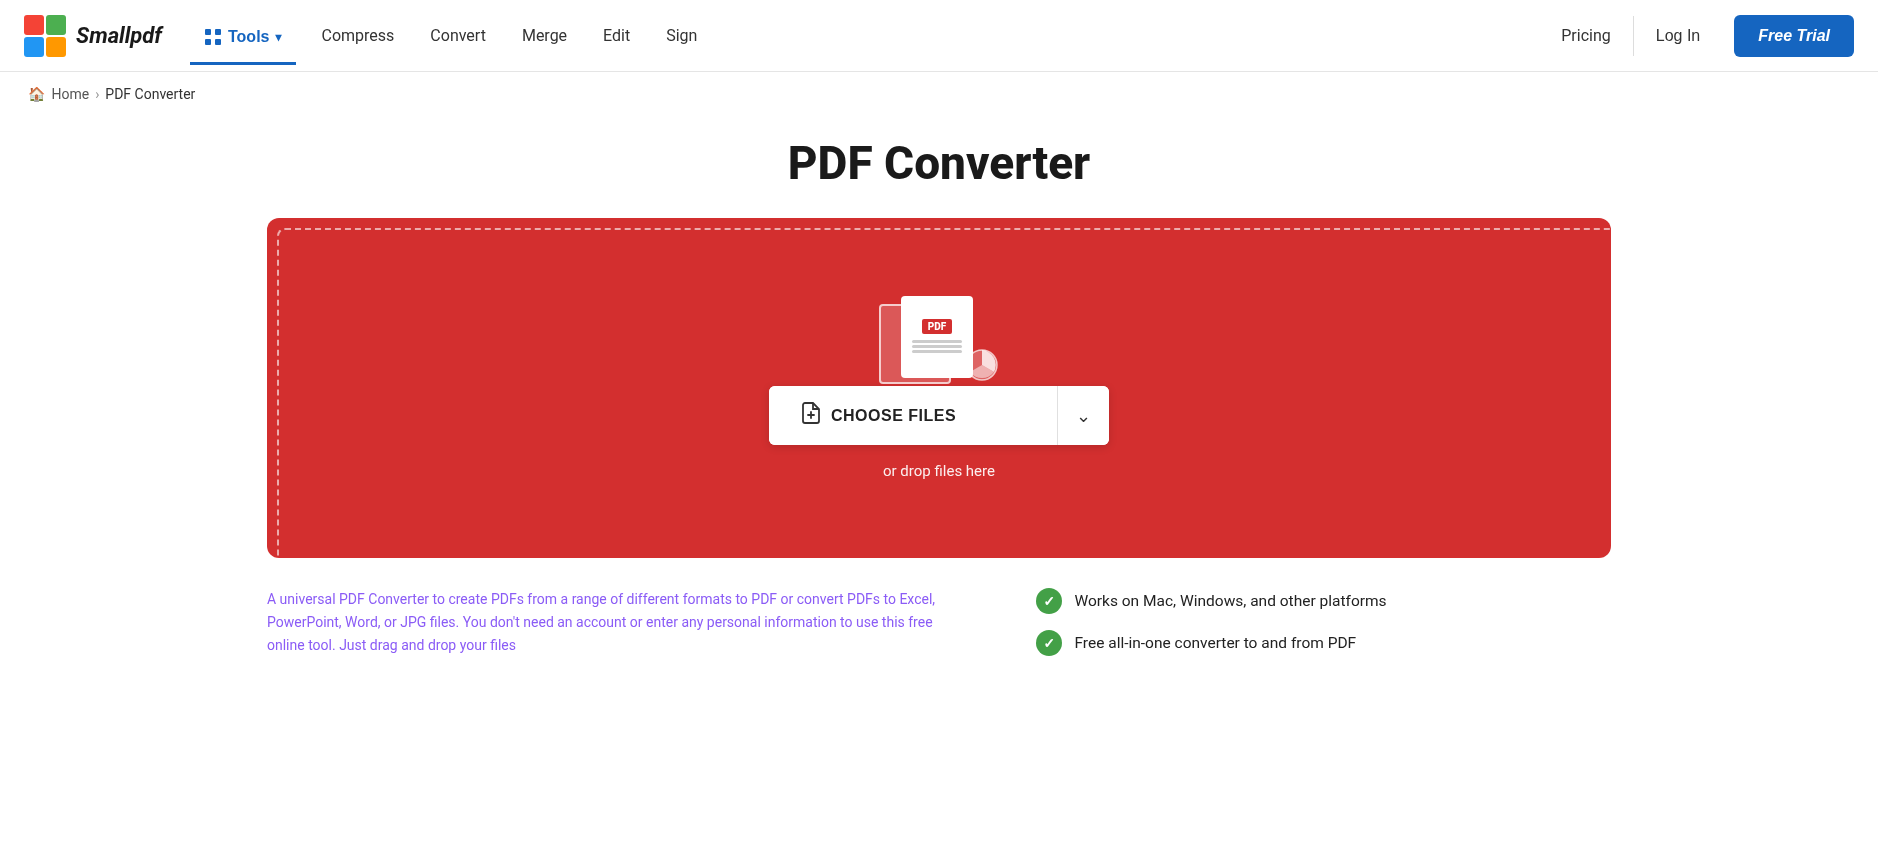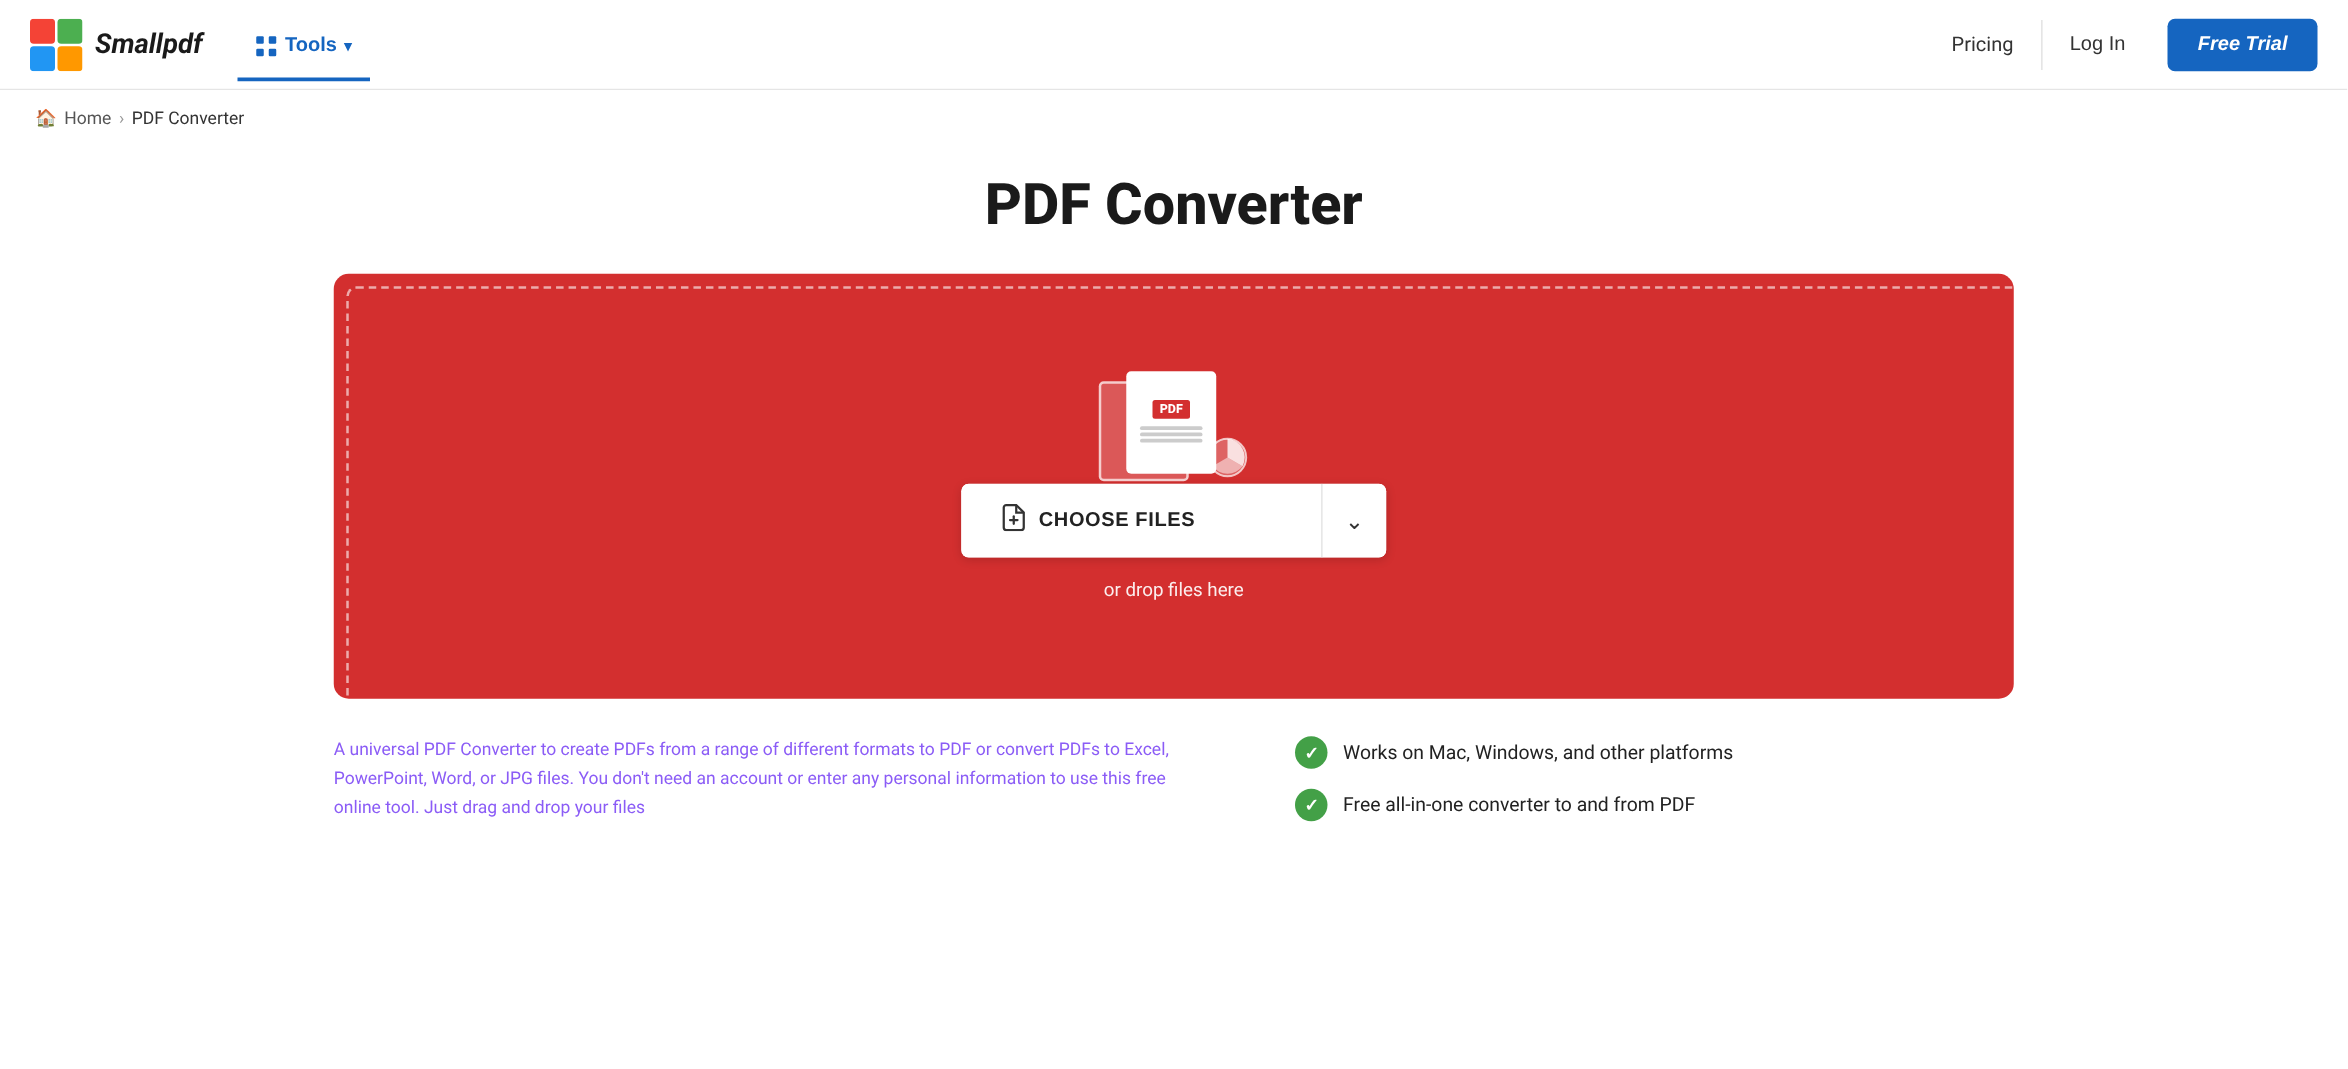--- a/index.html
+++ b/index.html
@@ -345,20 +345,27 @@
         <rect x="1" y="1" width="6" height="6" rx="1" fill="#1565c0"></rect>
         <rect x="11" y="1" width="6" height="6" rx="1" fill="#1565c0"></rect>
         <rect x="1" y="11" width="6" height="6" rx="1" fill="#1565c0"></rect>
         <rect x="11" y="11" width="6" height="6" rx="1" fill="#1565c0"></rect>
       </svg>
       <span>Tools</span>
       <span class="tools-chevron">▾</span>
     </button>
   </nav>
 
+  <nav class="nav-links">
+    <a class="nav-link">Compress</a>
+    <a class="nav-link">Convert</a>
+    <a class="nav-link">Merge</a>
+    <a class="nav-link">Edit</a>
+    <a class="nav-link">Sign</a>
+  </nav>
 
   <div class="header-right">
     <a class="pricing-link">Pricing</a>
     <div class="divider-line"></div>
     <button class="login-btn">Log In</button>
     <button class="free-trial-btn">Free Trial</button>
   </div>
 </header>
 
 <nav class="breadcrumb">

